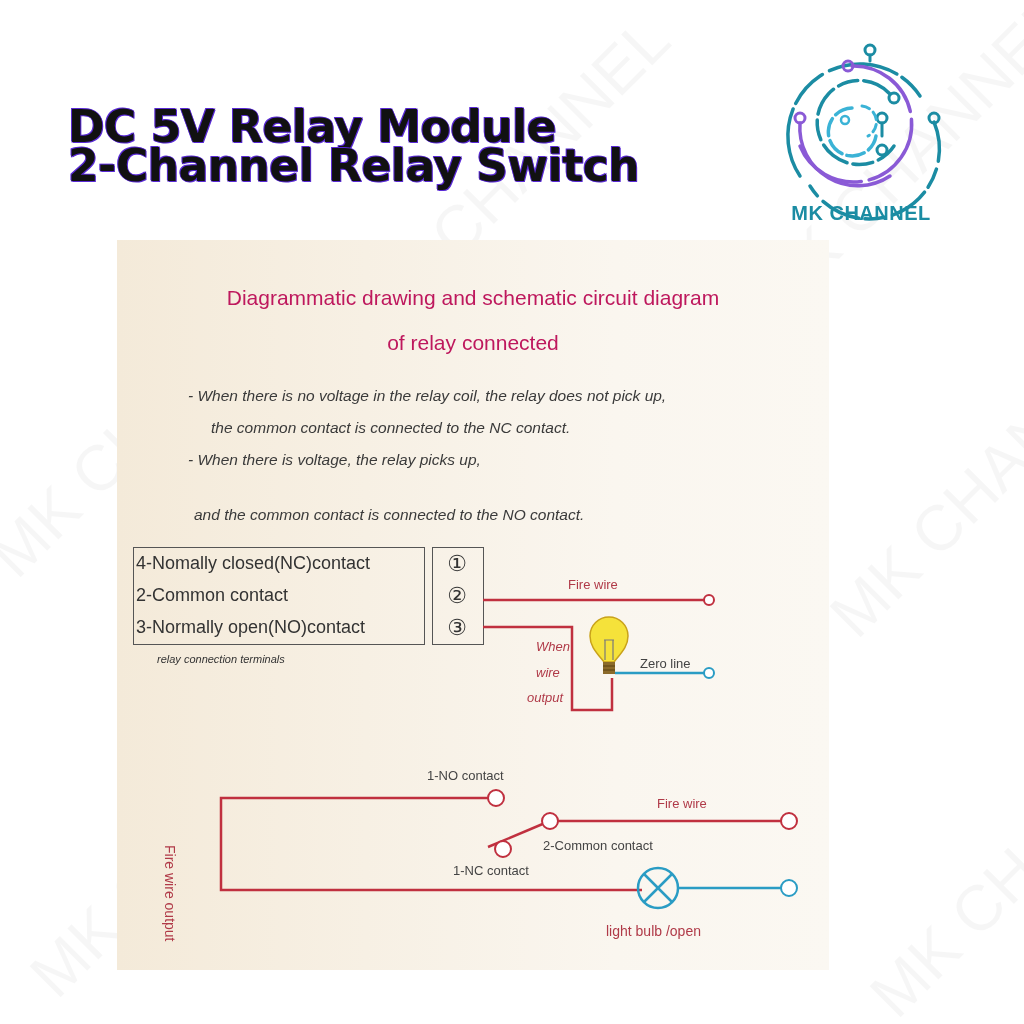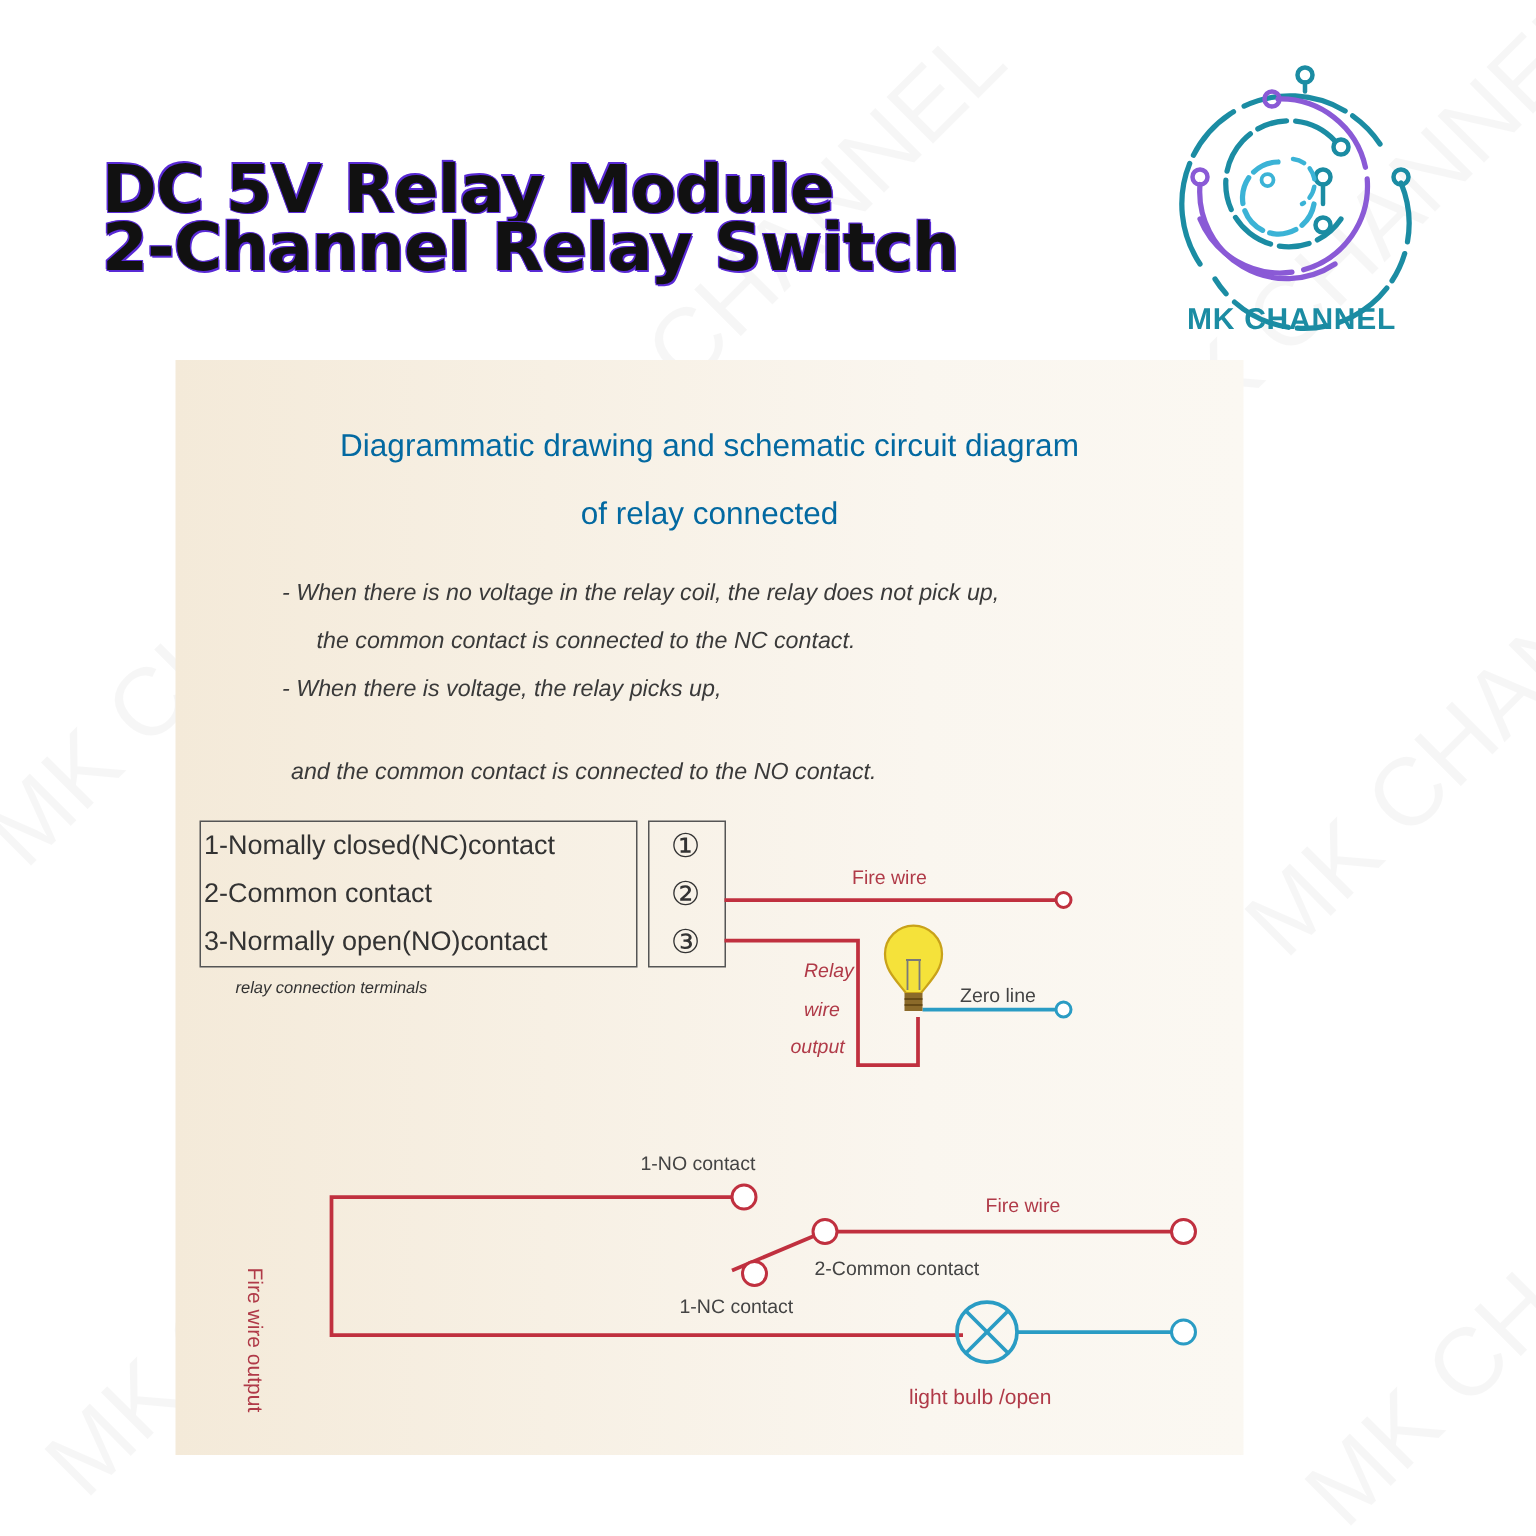--- a/index.html
+++ b/index.html
@@ -5,21 +5,21 @@
   html, body { margin:0; padding:0; }
   body { width:1024px; height:1024px; position:relative; overflow:hidden; background:#ffffff; font-family:"Liberation Sans", sans-serif; }
   .title { position:absolute; left:68px; font-family:"DejaVu Sans", sans-serif; font-weight:bold; font-size:44px; color:#111; letter-spacing:-0.5px;
     -webkit-text-stroke:1.2px #5a2bd6; paint-order:stroke fill; text-shadow:0 0 1px #5a2bd6, 1px 1px 0 #5a2bd6, -1px -1px 0 #5a2bd6; }
   .title.l1 { top:70px;margin-top:31px; }
   .title.l2 { top:140px; }
   .logo { position:absolute; left:770px; top:36px; width:180px; height:200px; }
   .logo-text { position:absolute; left:776px; top:202px; width:170px; text-align:center; font-weight:bold; font-size:20px; color:#1b8ca3; letter-spacing:0.5px; }
   .panel { position:absolute; left:117px; top:240px; width:712px; height:730px;
     background:linear-gradient(90deg,#f4ead9 0%,#f7f0e4 35%,#faf6ef 70%,#fbf8f2 100%); }
-  .heading { position:absolute; left:117px; width:712px; text-align:center; font-size:21px; color:#0369a1; }
+  .heading { position:absolute; left:117px; width:712px; text-align:center; font-size:21px; color:#be185d; }
   .desc { position:absolute; left:188px; font-style:italic; font-size:15.5px; color:#3a3a3a; white-space:nowrap; }
   .term-box { position:absolute; left:133px; top:547px; width:290px; height:96px; border:1.5px solid #555; }
   .term-line { position:absolute; left:136px; font-size:18px; color:#333; white-space:nowrap; }
   .num-box { position:absolute; left:432px; top:547px; width:50px; height:96px; border:1.5px solid #555; }
   .num { position:absolute; left:440px; width:34px; text-align:center; font-size:22px; color:#333; }
   .term-caption { position:absolute; left:157px; top:653px; font-style:italic; font-size:11px; color:#333; }
   .lbl { position:absolute; font-size:13px; white-space:nowrap; }
   .red { color:#b03a48; }
   .dark { color:#444; }
   .ital { font-style:italic; }
@@ -67,21 +67,21 @@
 
 <div class="heading" style="top:286px;">Diagrammatic drawing and schematic circuit diagram</div>
 <div class="heading" style="top:331px;">of relay connected</div>
 
 <div class="desc" style="top:387px;">- When there is no voltage in the relay coil, the relay does not pick up,</div>
 <div class="desc" style="top:419px;left:211px;">the common contact is connected to the NC contact.</div>
 <div class="desc" style="top:451px;">- When there is voltage, the relay picks up,</div>
 <div class="desc" style="top:483px;left:194px;margin-top:23px;">and the common contact is connected to the NO contact.</div>
 
 <div class="term-box"></div>
-<div class="term-line" style="top:553px;">1-Nomally closed(NC)contact</div>
+<div class="term-line" style="top:553px;">4-Nomally closed(NC)contact</div>
 <div class="term-line" style="top:585px;">2-Common contact</div>
 <div class="term-line" style="top:617px;">3-Normally open(NO)contact</div>
 <div class="num-box"></div>
 <div class="num" style="top:551px;">①</div>
 <div class="num" style="top:583px;">②</div>
 <div class="num" style="top:615px;">③</div>
 <div class="term-caption">relay connection terminals</div>
 
 <svg class="wires" width="1024" height="1024">
 
@@ -108,21 +108,21 @@
   <g>
     <circle cx="658" cy="888" r="20" fill="none" stroke="#2a9cc4" stroke-width="2.5"></circle>
     <line x1="644" y1="874" x2="672" y2="902" stroke="#2a9cc4" stroke-width="2.5"></line>
     <line x1="672" y1="874" x2="644" y2="902" stroke="#2a9cc4" stroke-width="2.5"></line>
   </g>
   <line x1="678" y1="888" x2="781" y2="888" stroke="#2a9cc4" stroke-width="2.5"></line>
   <circle cx="789" cy="888" r="8" fill="#fff" stroke="#2a9cc4" stroke-width="2"></circle>
 </svg>
 
 <div class="lbl red" style="left:568px;top:577px;">Fire wire</div>
-<div class="lbl red ital" style="left:536px;top:639px;">Relay</div>
+<div class="lbl red ital" style="left:536px;top:639px;">When</div>
 <div class="lbl red ital" style="left:536px;top:665px;">wire</div>
 <div class="lbl red ital" style="left:527px;top:690px;">output</div>
 <div class="lbl dark" style="left:640px;top:656px;">Zero line</div>
 
 <div class="lbl red" style="left:178px;top:845px;transform:rotate(90deg);transform-origin:left top;font-size:14px;">Fire wire output</div>
 <div class="lbl dark" style="left:427px;top:768px;">1-NO contact</div>
 <div class="lbl dark" style="left:543px;top:838px;">2-Common contact</div>
 <div class="lbl dark" style="left:453px;top:863px;">1-NC contact</div>
 <div class="lbl red" style="left:657px;top:796px;">Fire wire</div>
 <div class="lbl red" style="left:606px;top:923px;font-size:14px;">light bulb /open</div>

